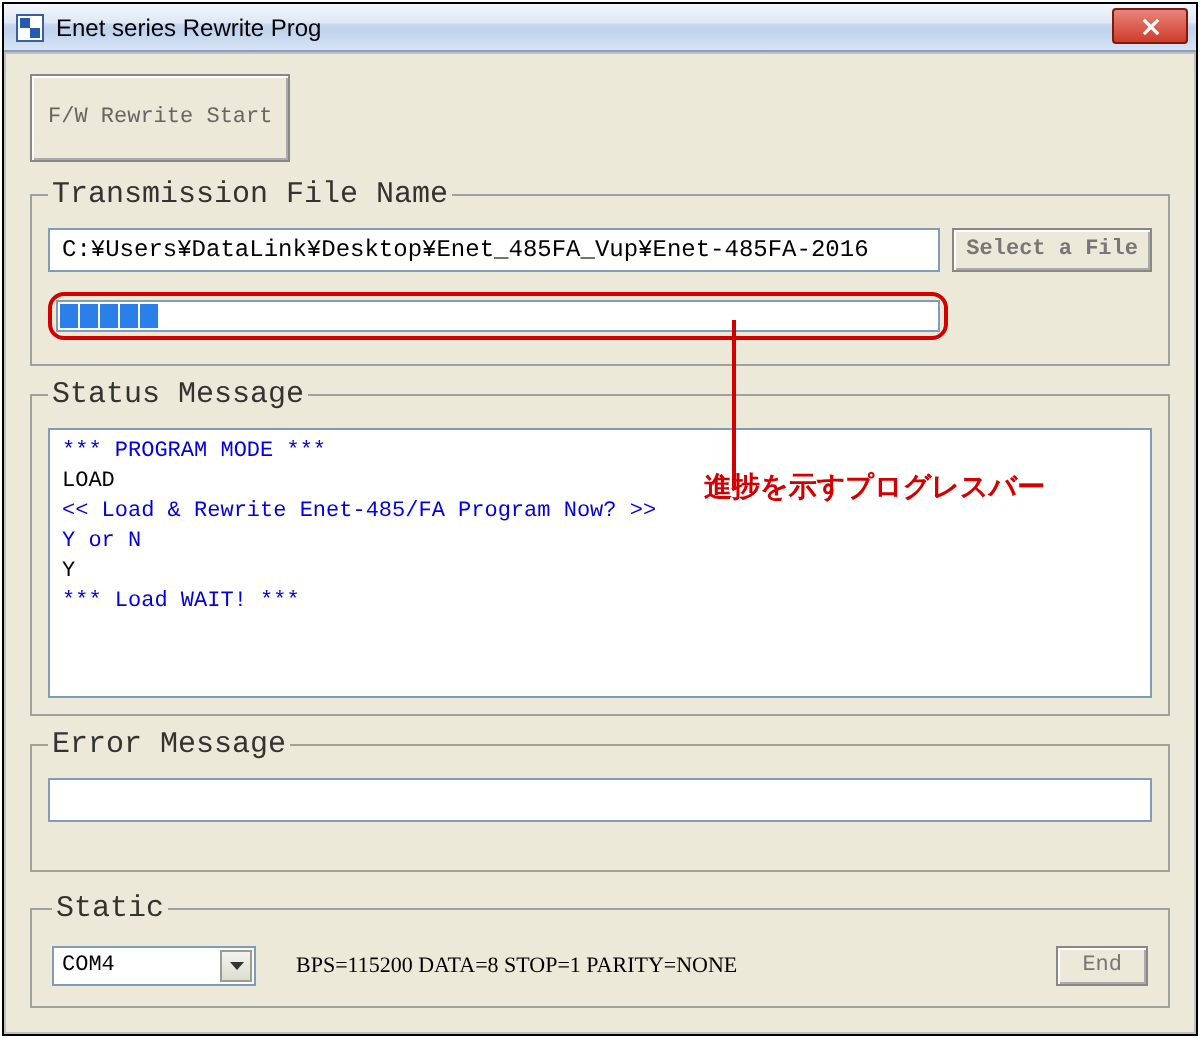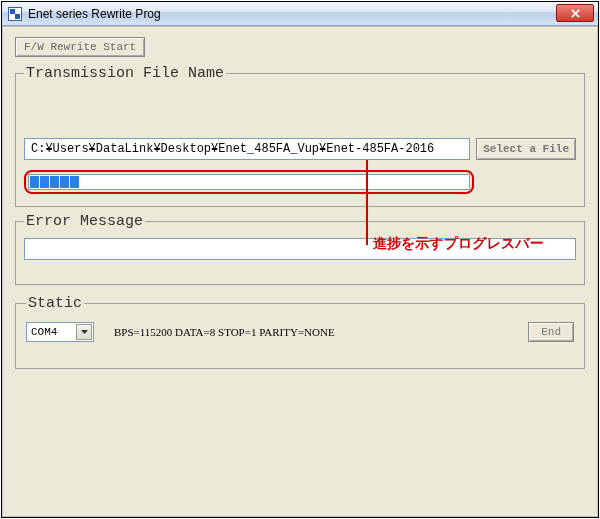--- a/index.html
+++ b/index.html
@@ -70,21 +70,21 @@
     position: absolute;
     top: 24px; left: 0; right: 0; bottom: 0;
     background: #ece9d8;
     border: 1px solid #c0c0c0;
     padding: 10px 12px 10px 12px;
   }
   .btn {
     background: #ece9d8;
     border: 1px solid #888;
     box-shadow: inset 1px 1px 0 #fff, inset -1px -1px 0 #aaa;
-    padding: 3px 8px;
+    padding: 15px 8px;
     font-family: "Courier New", monospace;
     font-size: 11px;
     color: #666;
     cursor: pointer;
   }
   .btn-end {
     float: right;
     color: #777;
     padding: 3px 12px;
   }
@@ -98,21 +98,20 @@
     font-family: "Courier New", monospace;
     font-size: 15px;
     color: #333;
     padding: 0 2px;
     background: #ece9d8;
   }
   .file-row {
     display: flex;
     align-items: flex-start;
     gap: 6px;
-    margin-top: 48px;
   }
   .file-input {
     flex: 1;
     border: 1px solid #7f9db9;
     background: #fff;
     height: 22px;
     padding: 0 6px;
     font-family: "Courier New", monospace;
     font-size: 12px;
     color: #000;
@@ -171,21 +170,21 @@
     border: 1px solid #7f9db9;
     background: #fff;
     height: 22px;
   }
   .static-row {
     display: flex;
     align-items: center;
     gap: 20px;
   }
   .combo {
-    width: 68px;
+    width: 102px;
     height: 20px;
     border: 1px solid #7f9db9;
     background: #fff;
     position: relative;
     display: flex;
     align-items: center;
     padding-left: 4px;
     font-family: "Courier New", monospace;
     font-size: 11px;
     color: #000;
@@ -215,21 +214,21 @@
     position: absolute;
     color: #d40000;
     font-family: "MS Gothic", "Meiryo", sans-serif;
     font-size: 14px;
     font-weight: bold;
     white-space: nowrap;
   }
   .fs-transmission { margin-top: 8px; padding-bottom: 12px; }
   .fs-status { margin-top: 6px; }
   .fs-error { margin-top: 6px; padding-bottom: 24px;}
-  .fs-static { margin-top: 10px; padding: 10px 10px 26px 10px;}
+  .fs-static { margin-top: 10px; padding: 10px 10px 10px 10px;}
 </style>
 </head>
 <body>
 
 <div class="outer-frame">
   <div class="titlebar">
     <div class="titlebar-icon"></div>
     <span class="titlebar-text">Enet series Rewrite Prog</span>
     <div class="close-btn">
       <svg viewBox="0 0 10 10">
@@ -255,20 +254,24 @@
         <div class="progress-track" id="progress-track">
             <div class="progress-chunk"></div>
             <div class="progress-chunk"></div>
             <div class="progress-chunk"></div>
             <div class="progress-chunk"></div>
             <div class="progress-chunk"></div>
           </div>
       </div>
     </fieldset>
 
+    <fieldset class="fs-status">
+      <legend>Status Message</legend>
+      <div class="status-box" id="status-box"><div class="blue">*** PROGRAM MODE ***</div><div class="black">LOAD</div><div class="blue">&lt;&lt; Load &amp; Rewrite Enet-485/FA Program Now? &gt;&gt;</div><div class="blue">Y or N</div><div class="black">Y</div><div class="blue">*** Load WAIT! ***</div></div>
+    </fieldset>
 
     <fieldset class="fs-error">
       <legend>Error Message</legend>
       <div class="error-box"></div>
     </fieldset>
 
     <fieldset class="fs-static">
       <legend>Static</legend>
       <div class="static-row">
         <div class="combo">
@@ -280,16 +283,16 @@
           </div>
         </div>
         <span class="static-text">BPS=115200  DATA=8  STOP=1  PARITY=NONE</span>
         <div style="flex:1"></div>
         <button class="btn btn-end">End</button>
       </div>
     </fieldset>
 
     
     <div class="callout-v" style="left:363px; top:133px; height:85px;"></div>
-    <div class="callout-label" style="left:370px; top:208px;">進捗を示すプログレスバー</div>
+    <div class="callout-label" style="left:349px; top:208px;">進捗を示すプログレスバー</div>
 
   </div>
 </div>
 
 </body></html>

